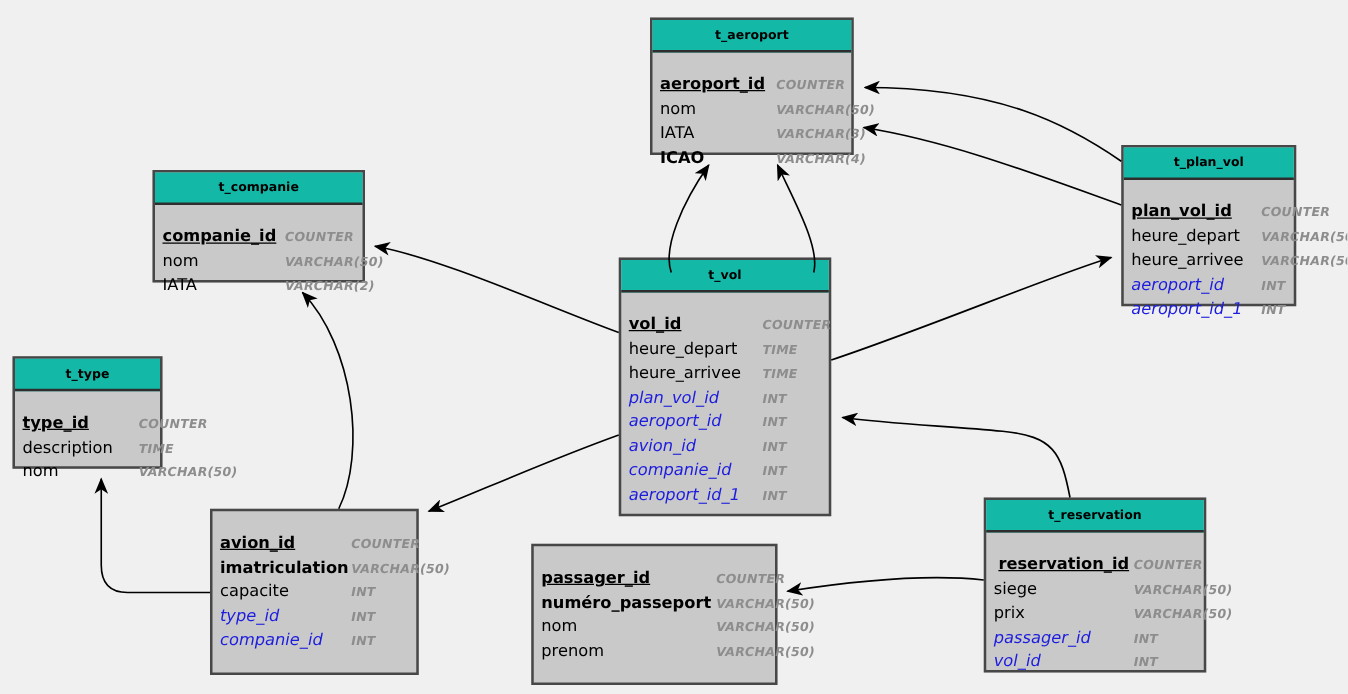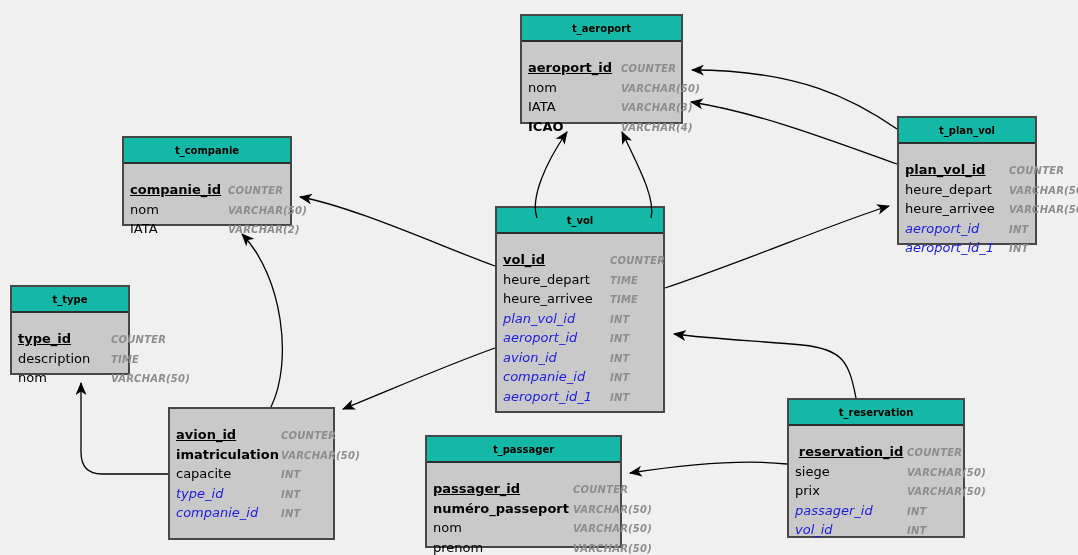--- a/index.html
+++ b/index.html
@@ -175,21 +175,20 @@
           <span class="field-name style-fk" style="width: 105px;">type_id</span>
           <span class="field-type">INT</span>
         </div>
         <div class="field-row">
           <span class="field-name style-fk" style="width: 105px;">companie_id</span>
           <span class="field-type">INT</span>
         </div>
       </div>
     </div>
     <div class="db-table" style="left: 425px; top: 435px; width: 197px; height: 113px;">
-      <div class="db-table-title">t_passager</div>
       <div class="db-table-body">
         <div class="field-row">
           <span class="field-name style-pk" style="width: 140px;">passager_id</span>
           <span class="field-type">COUNTER</span>
         </div>
         <div class="field-row">
           <span class="field-name style-bold" style="width: 140px;">numéro_passeport</span>
           <span class="field-type">VARCHAR(50)</span>
         </div>
         <div class="field-row">

